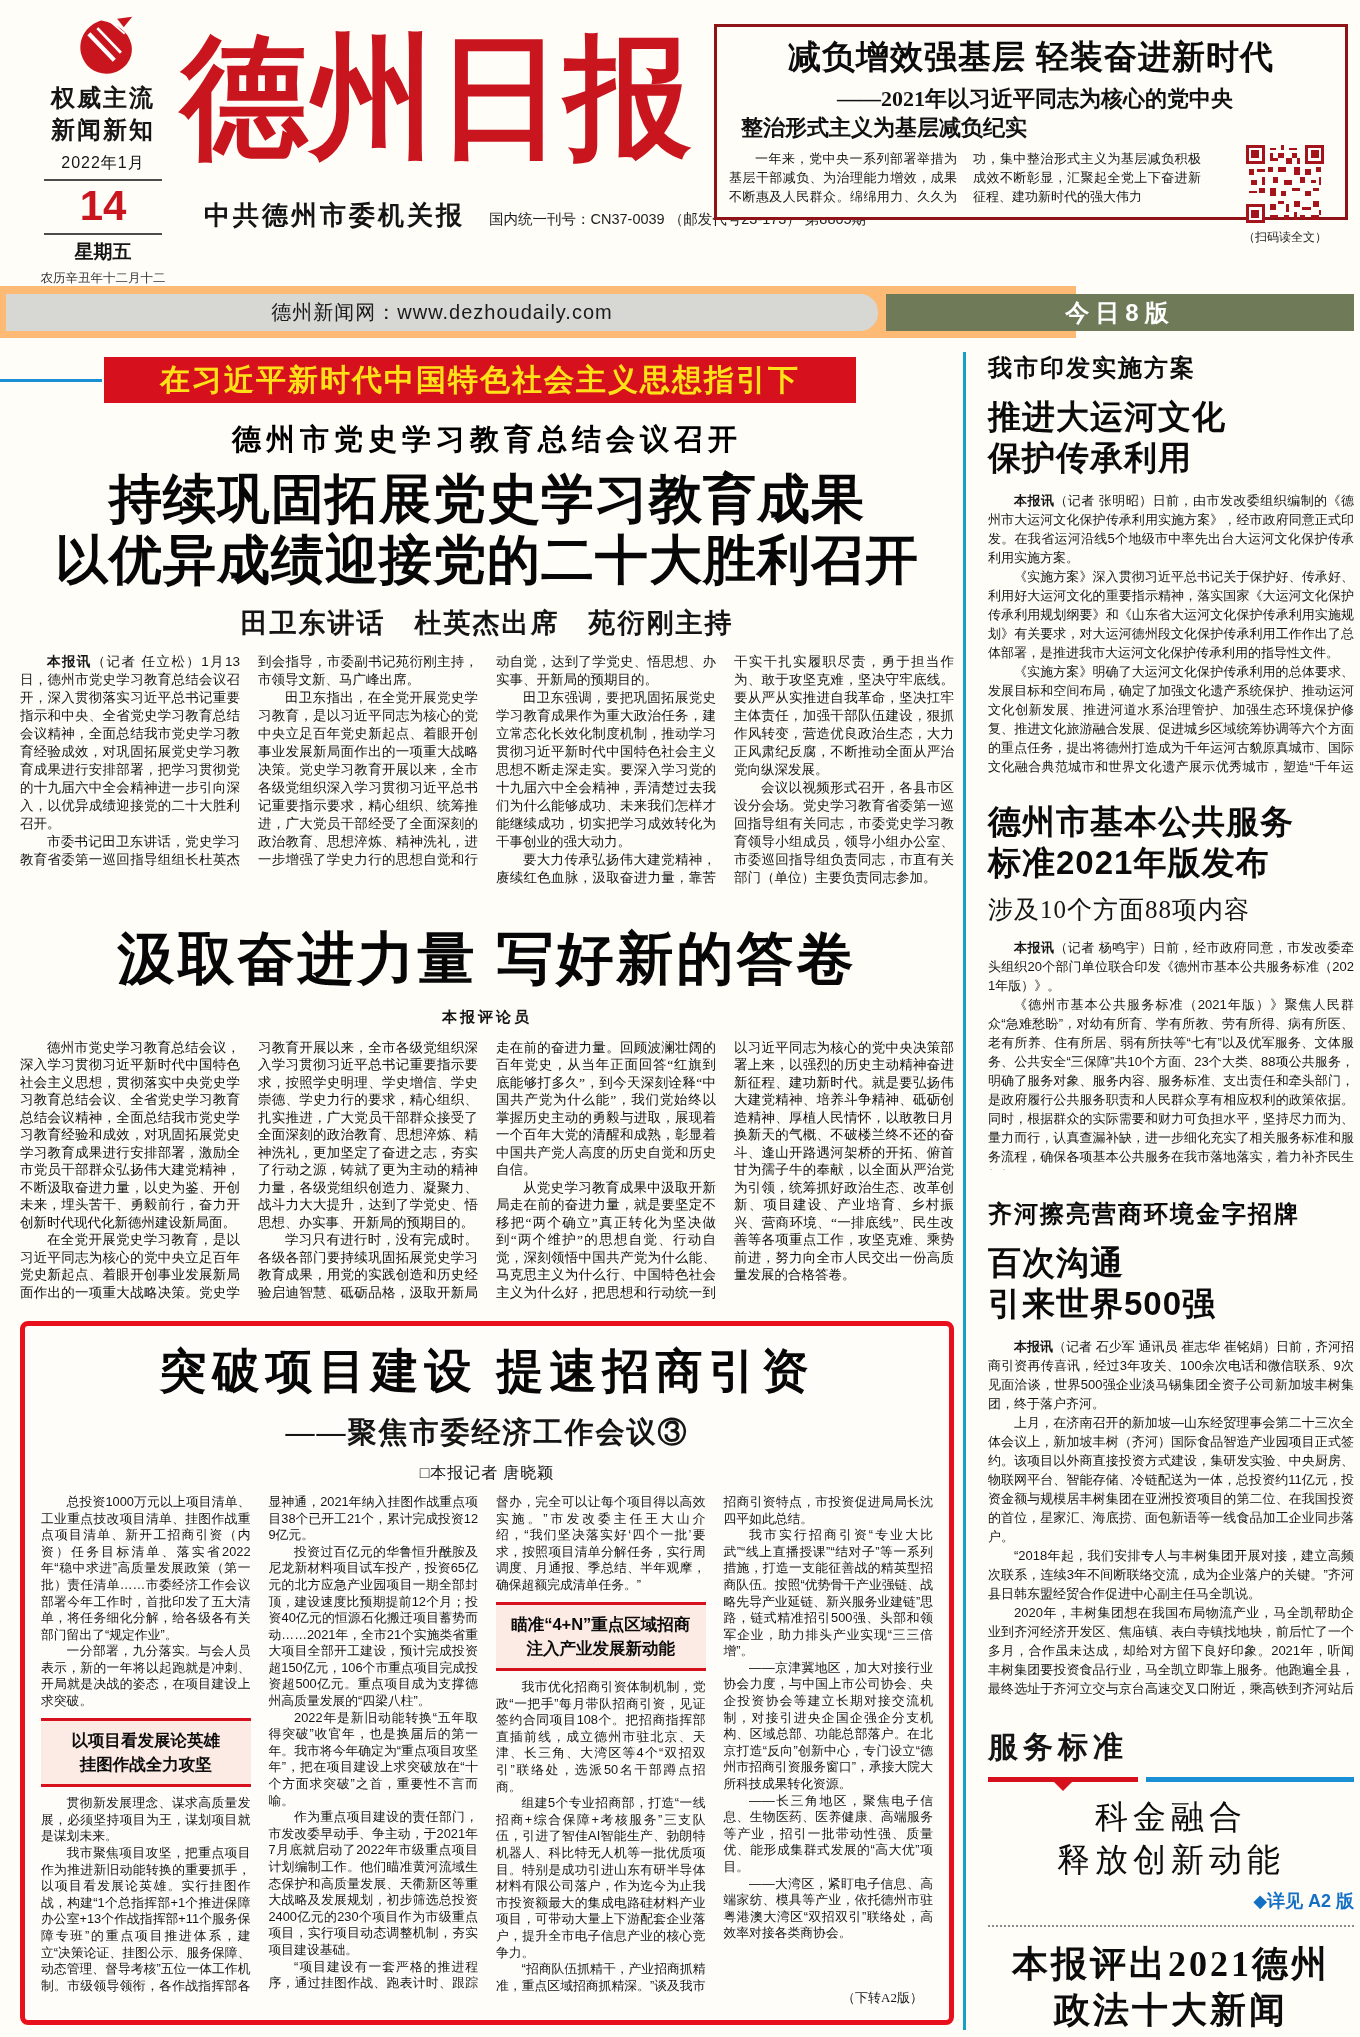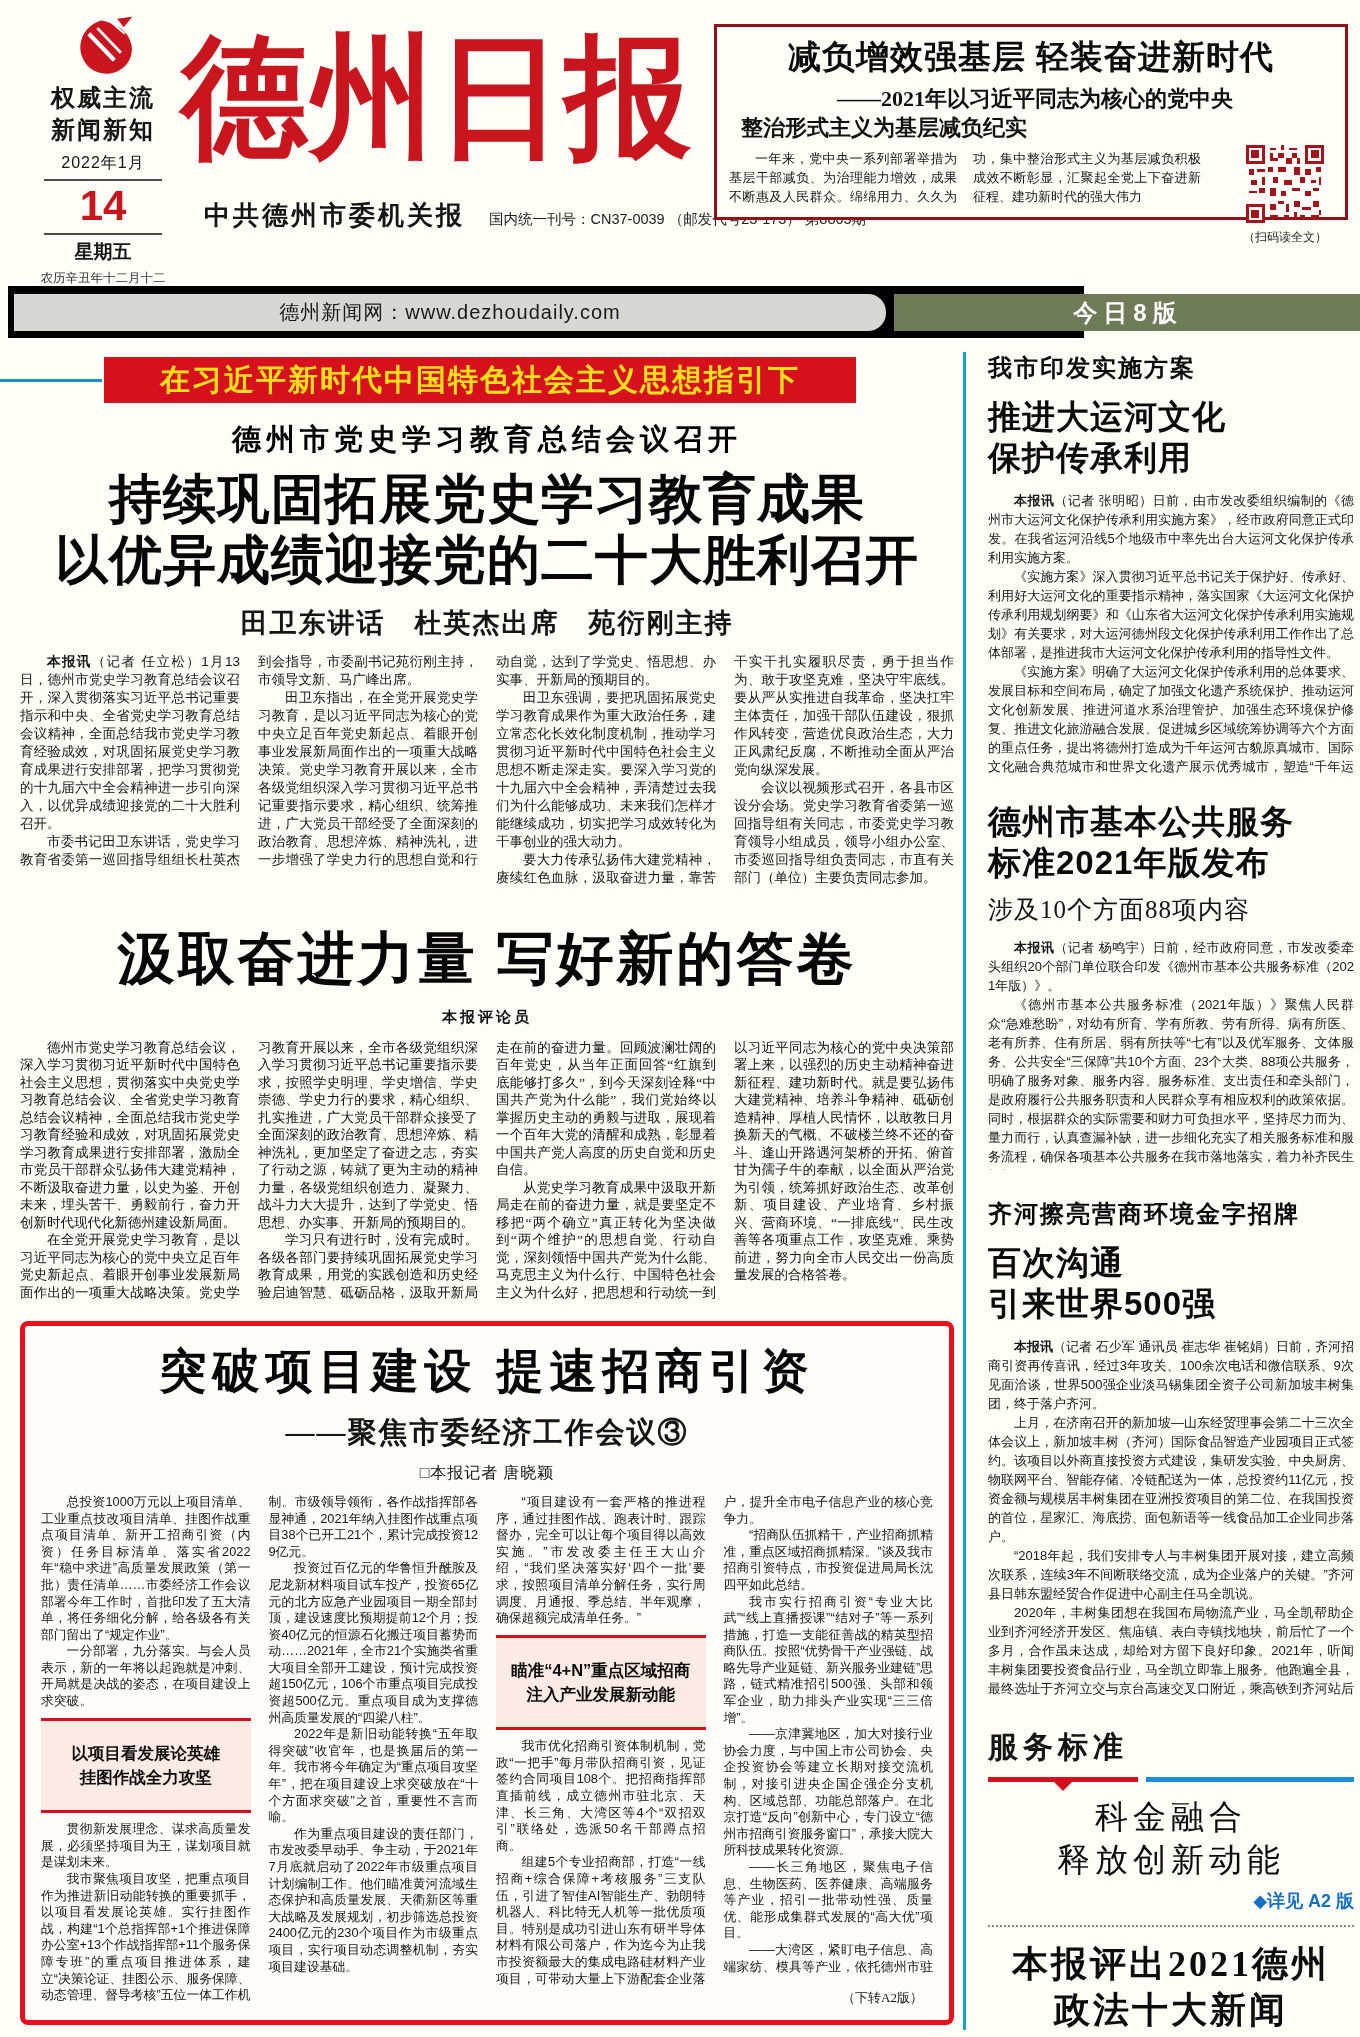--- a/index.html
+++ b/index.html
@@ -33,21 +33,21 @@
   .tr-sub1 { text-indent:108px; margin-top:5px; }
   .tr-sub2 { text-indent:12px; }
   .tr-bodyrow { position:relative; margin-top:7px; height:96px; }
   .tr-body { width:472px; column-count:2; column-gap:16px; font-family:"Liberation Serif","DejaVu Serif",serif;
              font-size:13px; line-height:19px; text-align:justify; word-break:break-all; height:96px; overflow:hidden; }
   .tr-body p { text-indent:2em; }
   .tr-qr { position:absolute; right:0; top:-4px; width:96px; text-align:center; }
   .tr-qr-cap { font-size:12px; margin-top:2px; color:#222; }
 
   
-  .info-bar { position:absolute; left:8px; top:286px; width:1076px; height:52px; background:#000000; }
+  .info-bar { position:absolute; left:0; top:286px; width:1076px; height:52px; background:#fdba74; }
   .bar-left { position:absolute; left:6px; top:8px; width:872px; height:37px; background:#d7d7d3; border-radius:0 18px 18px 0;
               display:flex; align-items:center; justify-content:center; font-size:20px; color:#1a1a1a; letter-spacing:1px; }
   .bar-right { position:absolute; left:886px; top:8px; width:468px; height:37px; background:#6f7a58; color:#fff;
                display:flex; align-items:center; justify-content:center; font-size:24px; font-weight:700; letter-spacing:6px; }
 
   .divider-v { position:absolute; left:963px; top:352px; width:3px; height:1678px; background:#15a3c3; }
 
   
   .content-left { position:absolute; left:20px; top:352px; width:934px; }
   .banner-row { position:relative; height:54px; }
@@ -74,21 +74,21 @@
 
   .red-box { margin-top:16px; border:5px solid #e8101c; border-radius:8px; height:704px; padding:6px 16px 12px;
              position:relative; background:#fffdf9; }
   .rb-headline { text-align:center; font-size:47px; font-weight:900; letter-spacing:6px; margin-top:8px; color:#070707; }
   .rb-sub { text-align:center; font-family:"Liberation Serif","DejaVu Serif",serif; font-size:29px; font-weight:700; margin-top:10px; letter-spacing:2px; }
   .rb-byline { text-align:center; font-family:"Liberation Serif","DejaVu Serif",serif; font-size:16px; margin:10px 0 10px; letter-spacing:1px; }
   .rb-body { height:512px; column-count:4; column-gap:18px; font-size:12.8px; line-height:16.6px;
              text-align:justify; word-break:break-all; overflow:hidden; }
   .rb-body p { text-indent:2em; }
   .rb-subhead { break-inside:avoid; background:#fcebe4; border-top:3px solid #d6101c; border-bottom:3px solid #d6101c;
-                margin:8px 0; padding:20px 2px; text-align:center; font-size:16.5px; font-weight:800; line-height:1.5; text-indent:0; color:#0c0c0c; }
+                margin:8px 0; padding:7px 2px; text-align:center; font-size:16.5px; font-weight:800; line-height:1.5; text-indent:0; color:#0c0c0c; }
   .rb-continued { position:absolute; right:26px; bottom:13px; font-family:"Liberation Serif","DejaVu Serif",serif; font-size:13px; background:#fffdf9; padding-left:8px; }
 
   
   .content-right { position:absolute; left:988px; top:352px; width:366px; }
   .r-kicker { font-size:24px; font-weight:600; letter-spacing:2px; margin-bottom:12px; color:#0c0c0c; }
   .r-headline { font-size:33px; font-weight:800; line-height:1.25; letter-spacing:1px; color:#0b0b0b; }
   .r-subhead { font-family:"Liberation Serif","DejaVu Serif",serif; font-size:25px; margin-top:10px; letter-spacing:1px; font-weight:500; }
   .r-body { margin-top:12px; font-size:13px; line-height:19px; text-align:justify; word-break:break-all; overflow:hidden; }
   .r-body p { text-indent:2em; }
   .body-a { height:284px; } .body-b { height:232px; } .body-c { height:360px; }

